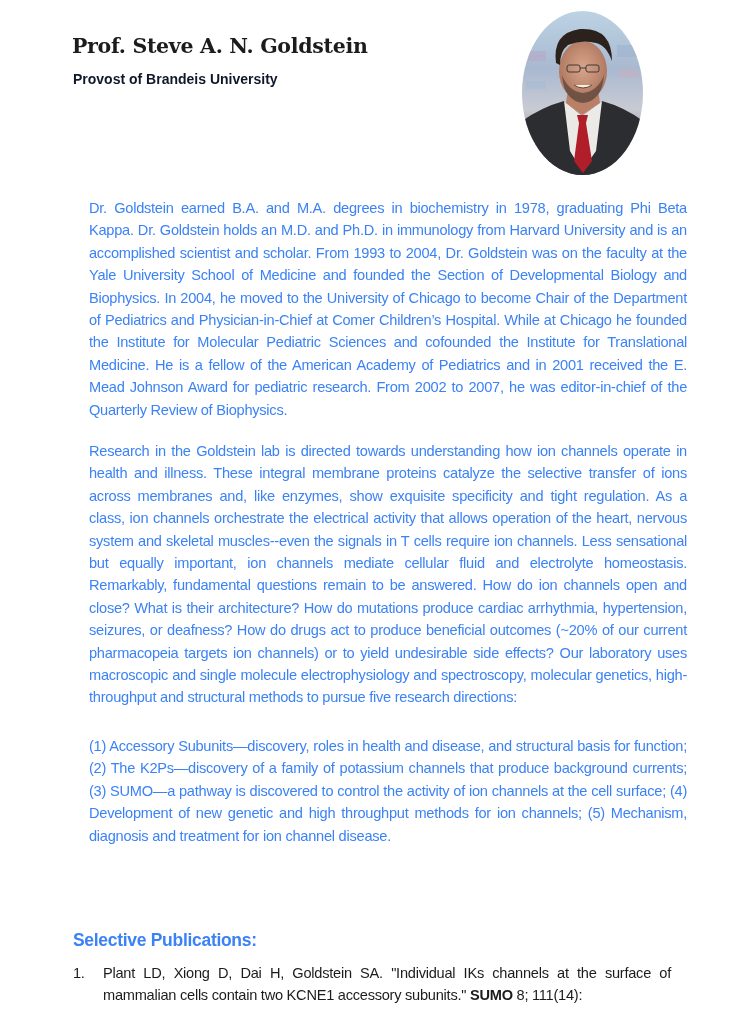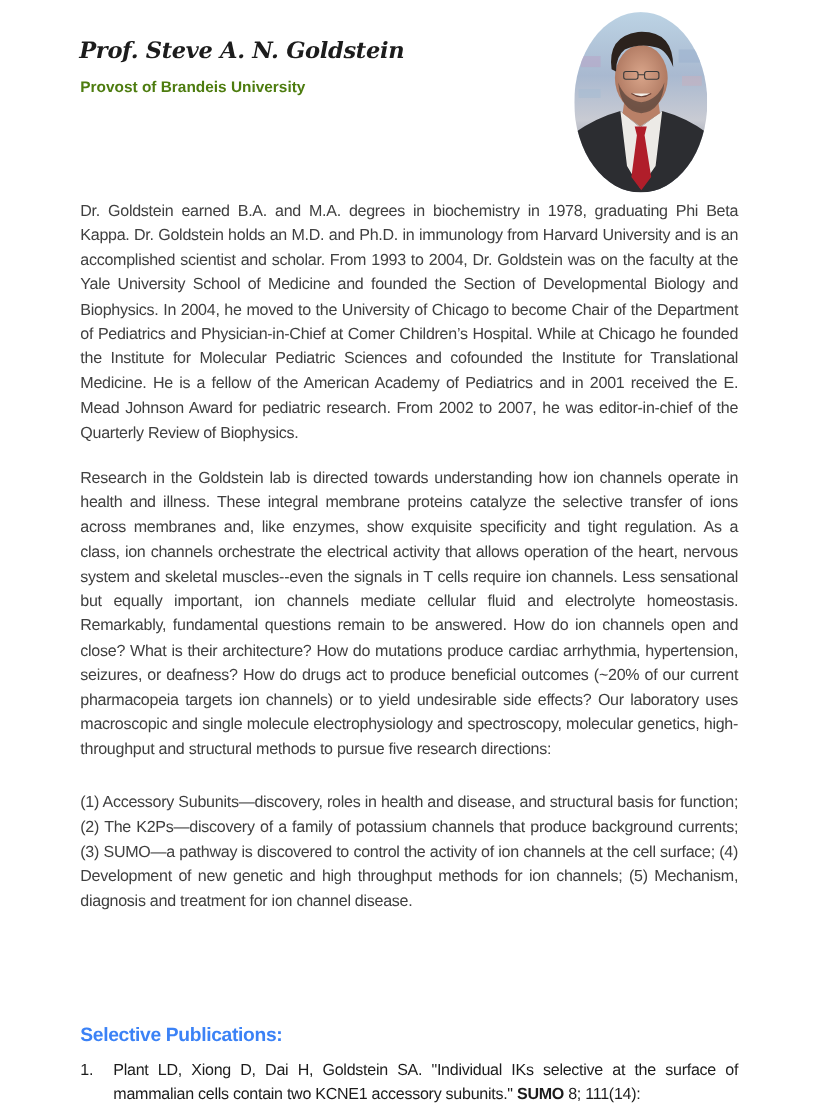--- a/index.html
+++ b/index.html
@@ -3,37 +3,37 @@
   <meta charset="utf-8">
   <style>
     html, body { margin: 0; padding: 0; background: #ffffff; }
     body {
       width: 750px; height: 1009px; overflow: hidden; position: relative;
       font-family: "Liberation Sans", sans-serif; color: #1a1a1a;
     }
     .page { position: absolute; left: 0; top: 0; width: 750px; height: 1009px; }
     .title {
       position: absolute; left: 72px; top: 34px; margin: 0;
-      font-family: "DejaVu Serif", serif; font-style: italic; font-weight: bold;
+      font-family: "DejaVu Serif", serif; font-weight: bold;
       font-size: 20.5px; letter-spacing: -0.3px; color: #1c1c1c; text-align: right;
     }
     .subtitle {
       position: absolute; left: 73px; top: 71px; margin: 0;
       font-family: "Liberation Sans", sans-serif; font-weight: bold;
-      font-size: 14px; color: #4d7c0f;
+      font-size: 14px; color: #0f172a;
     }
     .photo {
       position: absolute; left: 522px; top: 11px; width: 121px; height: 164px;
       border-radius: 50%; overflow: hidden;
     }
     .photo svg { display: block; width: 100%; height: 100%; }
     .body-text {
-      position: absolute; left: 73px; width: 598px; margin: 0;
+      position: absolute; left: 73px; width: 598px; margin: 16px;
       font-family: "Liberation Sans", sans-serif; font-size: 14.6px; line-height: 22.4px;
-      text-align: justify; color: #404040; letter-spacing: -0.25px; word-spacing: 0px;
+      text-align: justify; color: #3b82f6; letter-spacing: -0.25px; word-spacing: 0px;
     }
     #bio { top: 181px; }
     #research { top: 424px; }
     #directions { top: 719px; }
     .section-heading {
       position: absolute; left: 73px; top: 930px; margin: 0;
       font-family: "Liberation Sans", sans-serif; font-weight: bold; font-size: 17.5px;
       letter-spacing: -0.3px; color: #3b82f6;
     }
     .pub-list { position: absolute; left: 73px; top: 962px; width: 598px; margin: 0; padding: 0; list-style: none; }
@@ -92,17 +92,17 @@
   </div>
 
   <p class="body-text" id="bio">Dr. Goldstein earned B.A. and M.A. degrees in biochemistry in 1978, graduating Phi Beta Kappa. Dr. Goldstein holds an M.D. and Ph.D. in immunology from Harvard University and is an accomplished scientist and scholar. From 1993 to 2004, Dr. Goldstein was on the faculty at the Yale University School of Medicine and founded the Section of Developmental Biology and Biophysics. In 2004, he moved to the University of Chicago to become Chair of the Department of Pediatrics and Physician-in-Chief at Comer Children’s Hospital. While at Chicago he founded the Institute for Molecular Pediatric Sciences and cofounded the Institute for Translational Medicine. He is a fellow of the American Academy of Pediatrics and in 2001 received the E. Mead Johnson Award for pediatric research. From 2002 to 2007, he was editor-in-chief of the Quarterly Review of Biophysics.</p>
   <p class="body-text" id="research">Research in the Goldstein lab is directed towards understanding how ion channels operate in health and illness. These integral membrane proteins catalyze the selective transfer of ions across membranes and, like enzymes, show exquisite specificity and tight regulation. As a class, ion channels orchestrate the electrical activity that allows operation of the heart, nervous system and skeletal muscles--even the signals in T cells require ion channels. Less sensational but equally important, ion channels mediate cellular fluid and electrolyte homeostasis. Remarkably, fundamental questions remain to be answered. How do ion channels open and close? What is their architecture? How do mutations produce cardiac arrhythmia, hypertension, seizures, or deafness? How do drugs act to produce beneficial outcomes (~20% of our current pharmacopeia targets ion channels) or to yield undesirable side effects? Our laboratory uses macroscopic and single molecule electrophysiology and spectroscopy, molecular genetics, high-throughput and structural methods to pursue five research directions:</p>
   <p class="body-text" id="directions">(1)  Accessory Subunits—discovery, roles in health and disease, and structural basis for function; (2) The K2Ps—discovery of a family of potassium channels that produce background currents; (3) SUMO—a pathway is discovered to control the activity of ion channels at the cell surface; (4) Development of new genetic and high throughput methods for ion channels; (5) Mechanism, diagnosis and treatment for ion channel disease.</p>
 
   <h2 class="section-heading">Selective Publications:</h2>
 
   <ol class="pub-list">
     <li class="pub-item">
-      <span class="pub-num">1.</span><span>Plant LD, Xiong D, Dai H, Goldstein SA. "Individual IKs selective at the surface of mammalian cells contain two KCNE1 accessory subunits." </span><span class="pub-journal">SUMO</span><span> 8; 111(14):</span>
+      <span class="pub-num">1.</span><span>Plant LD, Xiong D, Dai H, Goldstein SA. "Individual IKs channels at the surface of mammalian cells contain two KCNE1 accessory subunits." </span><span class="pub-journal">SUMO</span><span> 8; 111(14):</span>
     </li>
   </ol>
 
 </div>
 
 </body></html>

